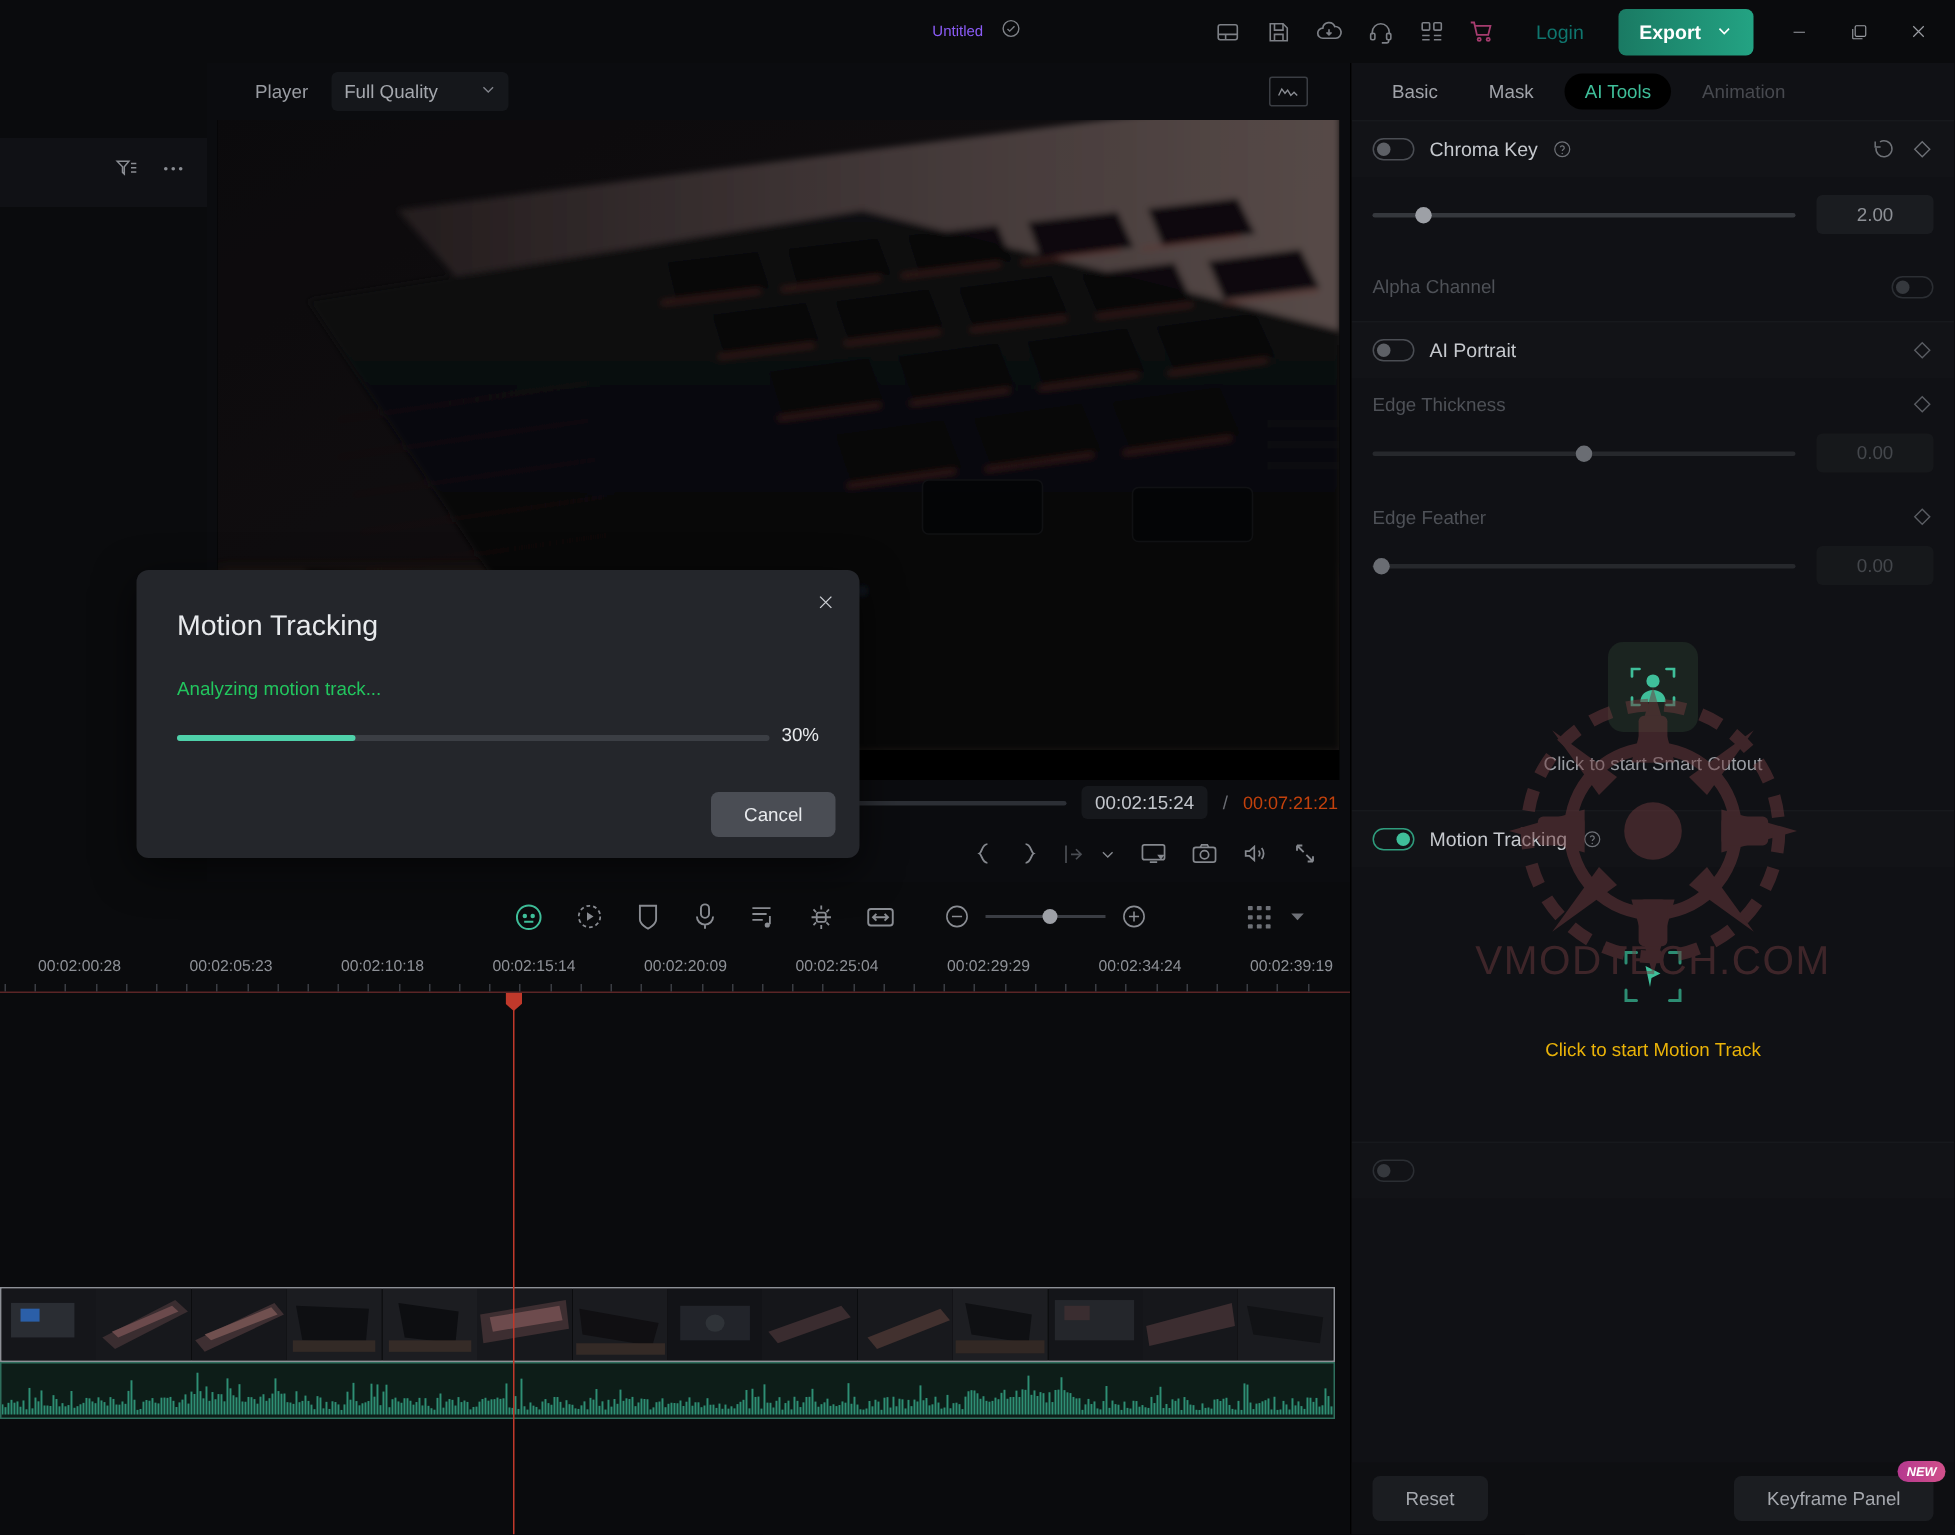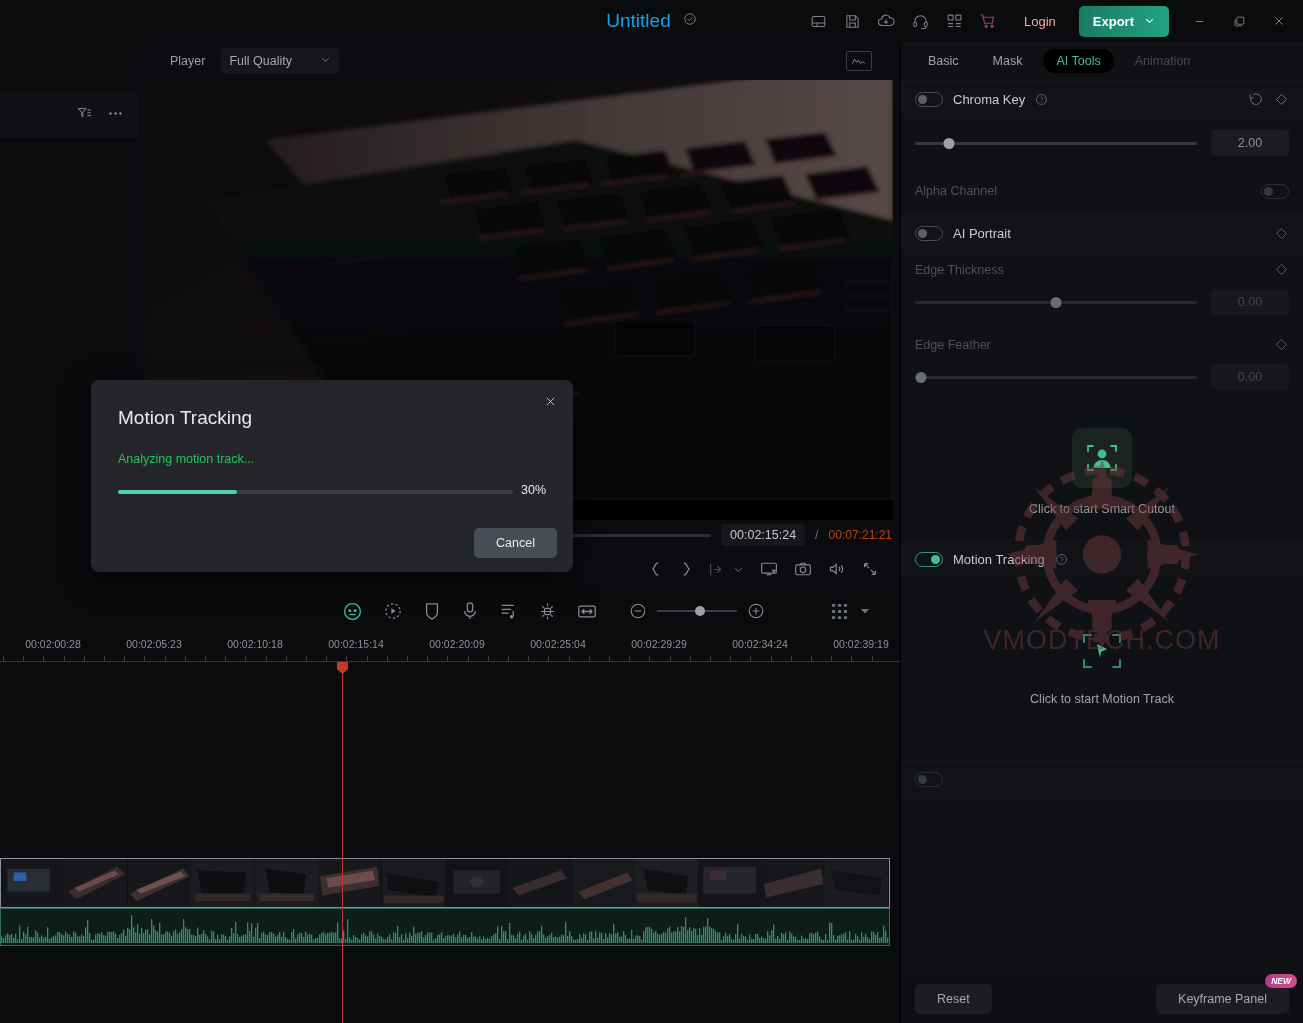--- a/index.html
+++ b/index.html
@@ -15,32 +15,32 @@
   
   .titlebar {
     position: absolute; top: 0; left: 0; width: 1303px; height: 42px;
     background: #0a0b0d; display: flex; align-items: center;
   }
   .title-center {
     position: absolute; left: 0; width: 1303px; height: 42px;
     display: flex; align-items: center; justify-content: center; gap: 12px;
     pointer-events: none;
   }
-  .title-text { font-size: 19px; color: #0ea5e9; pointer-events: auto; }
+  .title-text { font-size: 10px; color: #8b5cf6; pointer-events: auto; }
   .title-check { pointer-events: auto; }
   .tb-right {
     position: absolute; right: 0; top: 0; height: 42px;
     display: flex; align-items: center; gap: 0px; padding-right: 4px;
   }
   .tb-icon {
     width: 34px; height: 42px; display: flex; align-items: center; justify-content: center;
     color: #7d8086; cursor: pointer;
   }
   .login-btn {
-    font-size: 13px; color: #fca5a5; padding: 6px 13px; margin: 0 6px;
+    font-size: 13px; color: #0f766e; padding: 6px 13px; margin: 0 6px;
     border-radius: 4px; cursor: pointer;
   }
   .export-btn {
     display: flex; align-items: center; gap: 10px;
     background: linear-gradient(90deg,#1a7a63,#23a383);
     color: #fff; font-size: 13px; font-weight: bold;
     padding: 8px 14px; border-radius: 5px; margin: 0 10px 0 4px; cursor: pointer;
   }
   .win-btn {
     width: 40px; height: 42px; display: flex; align-items: center; justify-content: center;
@@ -178,21 +178,21 @@
 
   .action-block {
     display: flex; flex-direction: column; align-items: center; justify-content: center;
     padding: 26px 0 24px 0; gap: 14px; cursor: pointer;
   }
   .action-tile {
     width: 60px; height: 60px; border-radius: 10px; background: #1b2420;
     display: flex; align-items: center; justify-content: center;
   }
   .action-text { font-size: 12.5px; color: #9b9ea4; }
-  .action-text.faded { color: #a3a3a3; }
+  .action-text.faded { color: #eab308; }
 
   .dcaret { color: #6e7177; font-size: 9px; }
 
   .rp-footer {
     height: 48px; display: flex; align-items: center; justify-content: space-between;
     padding: 0 14px; background: #0e0f12; position: relative;
   }
   .foot-btn {
     background: #1b1d21; color: #a5a8ae; font-size: 12.5px;
     padding: 8px 22px; border-radius: 5px; cursor: pointer;

